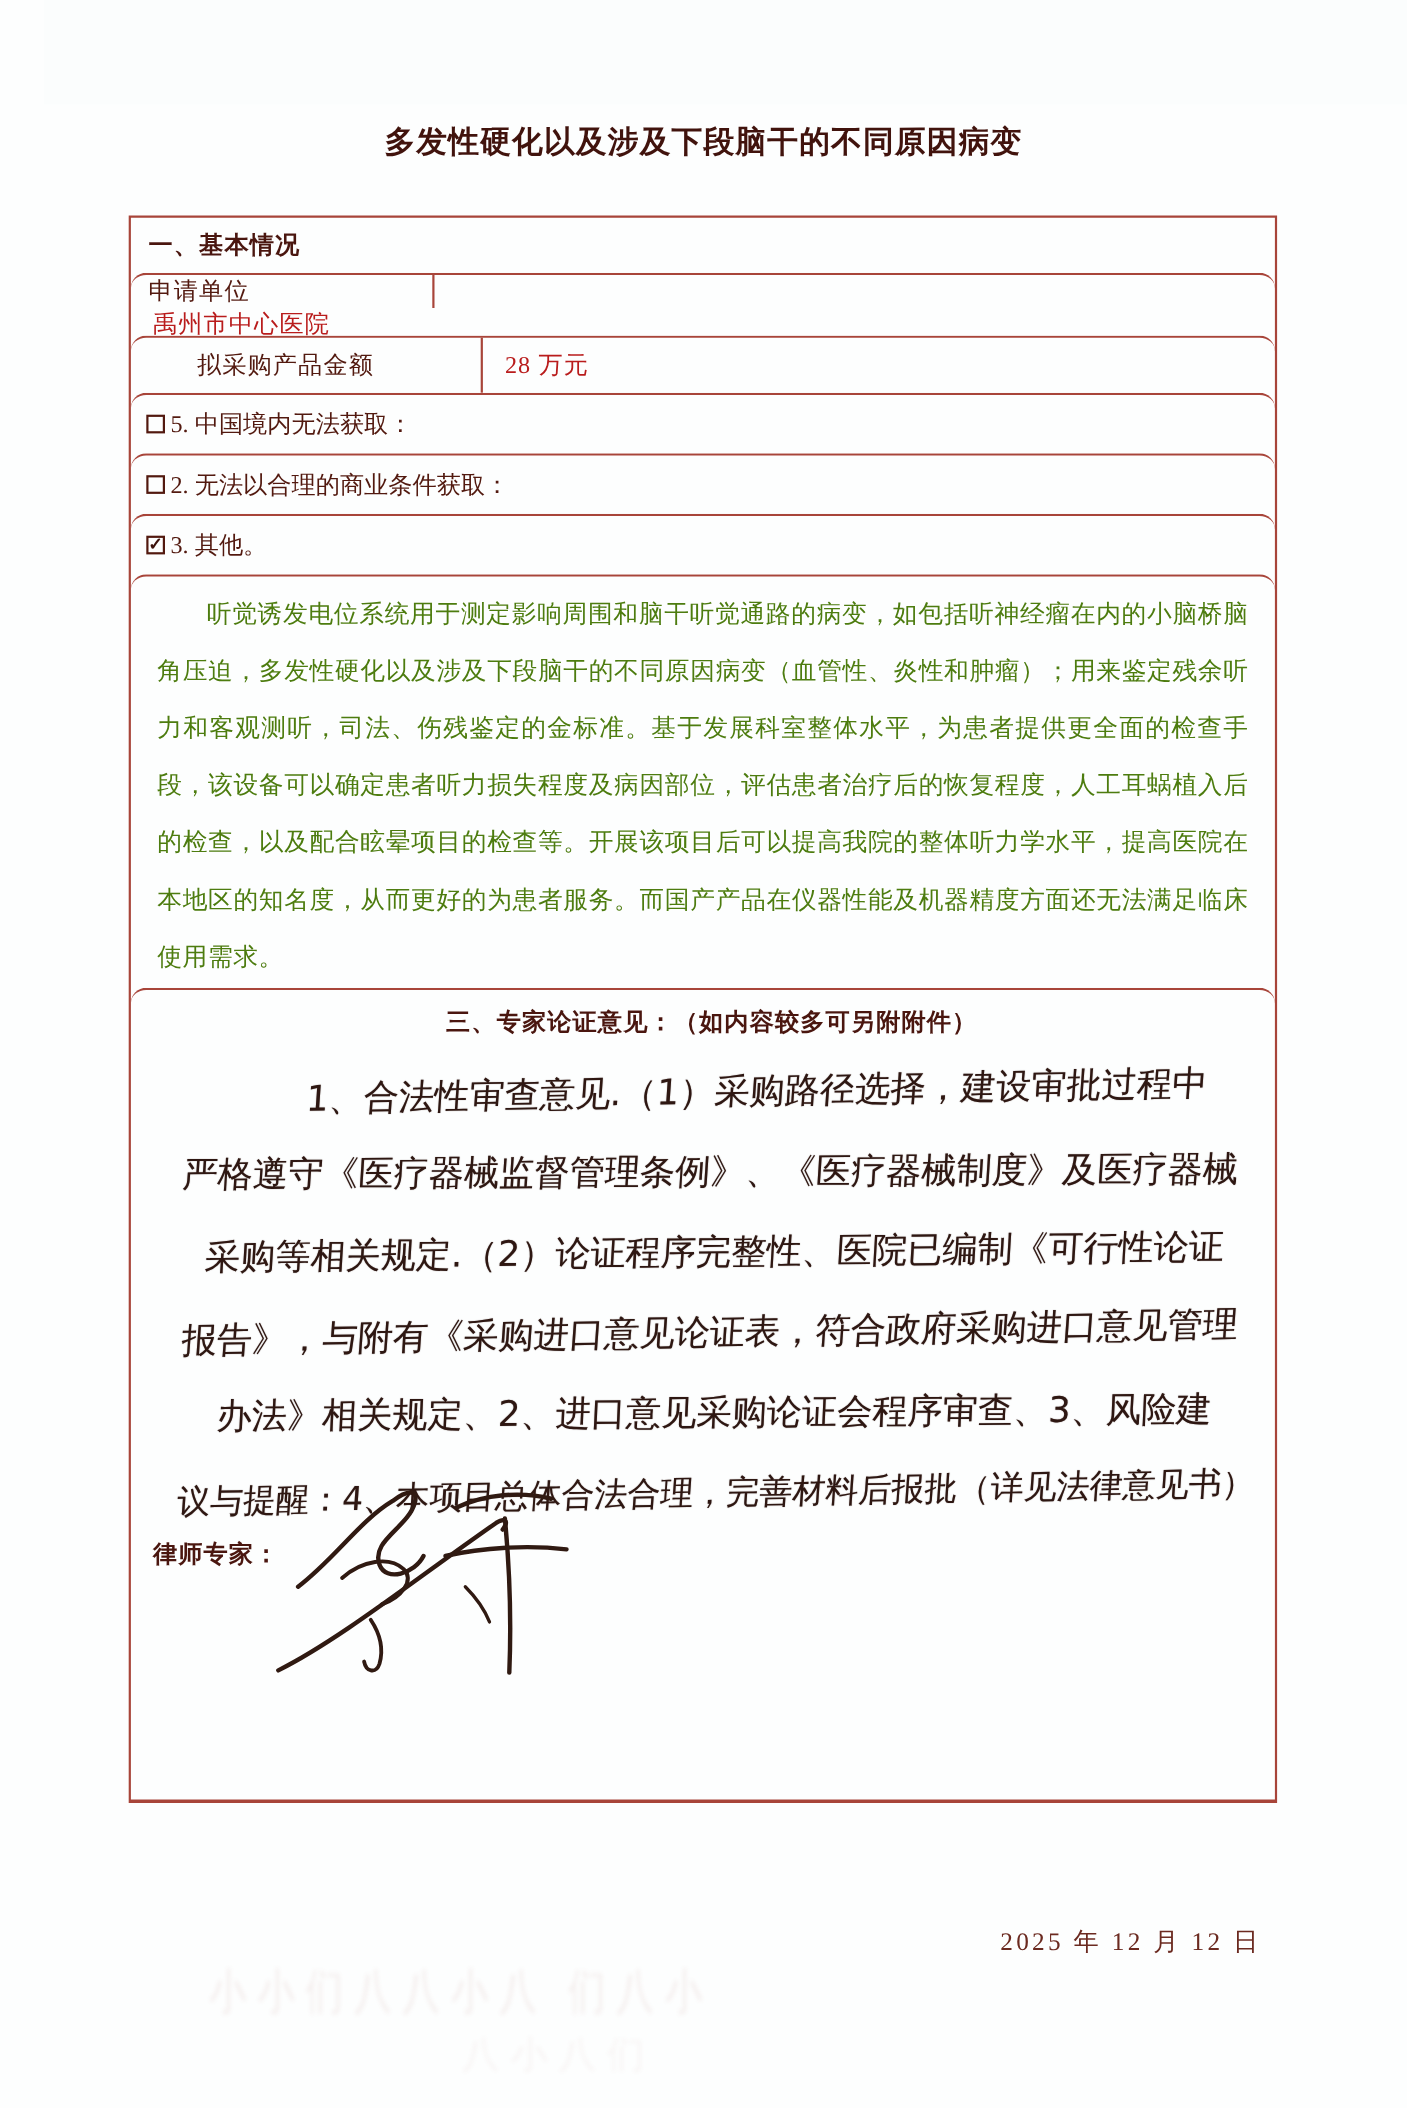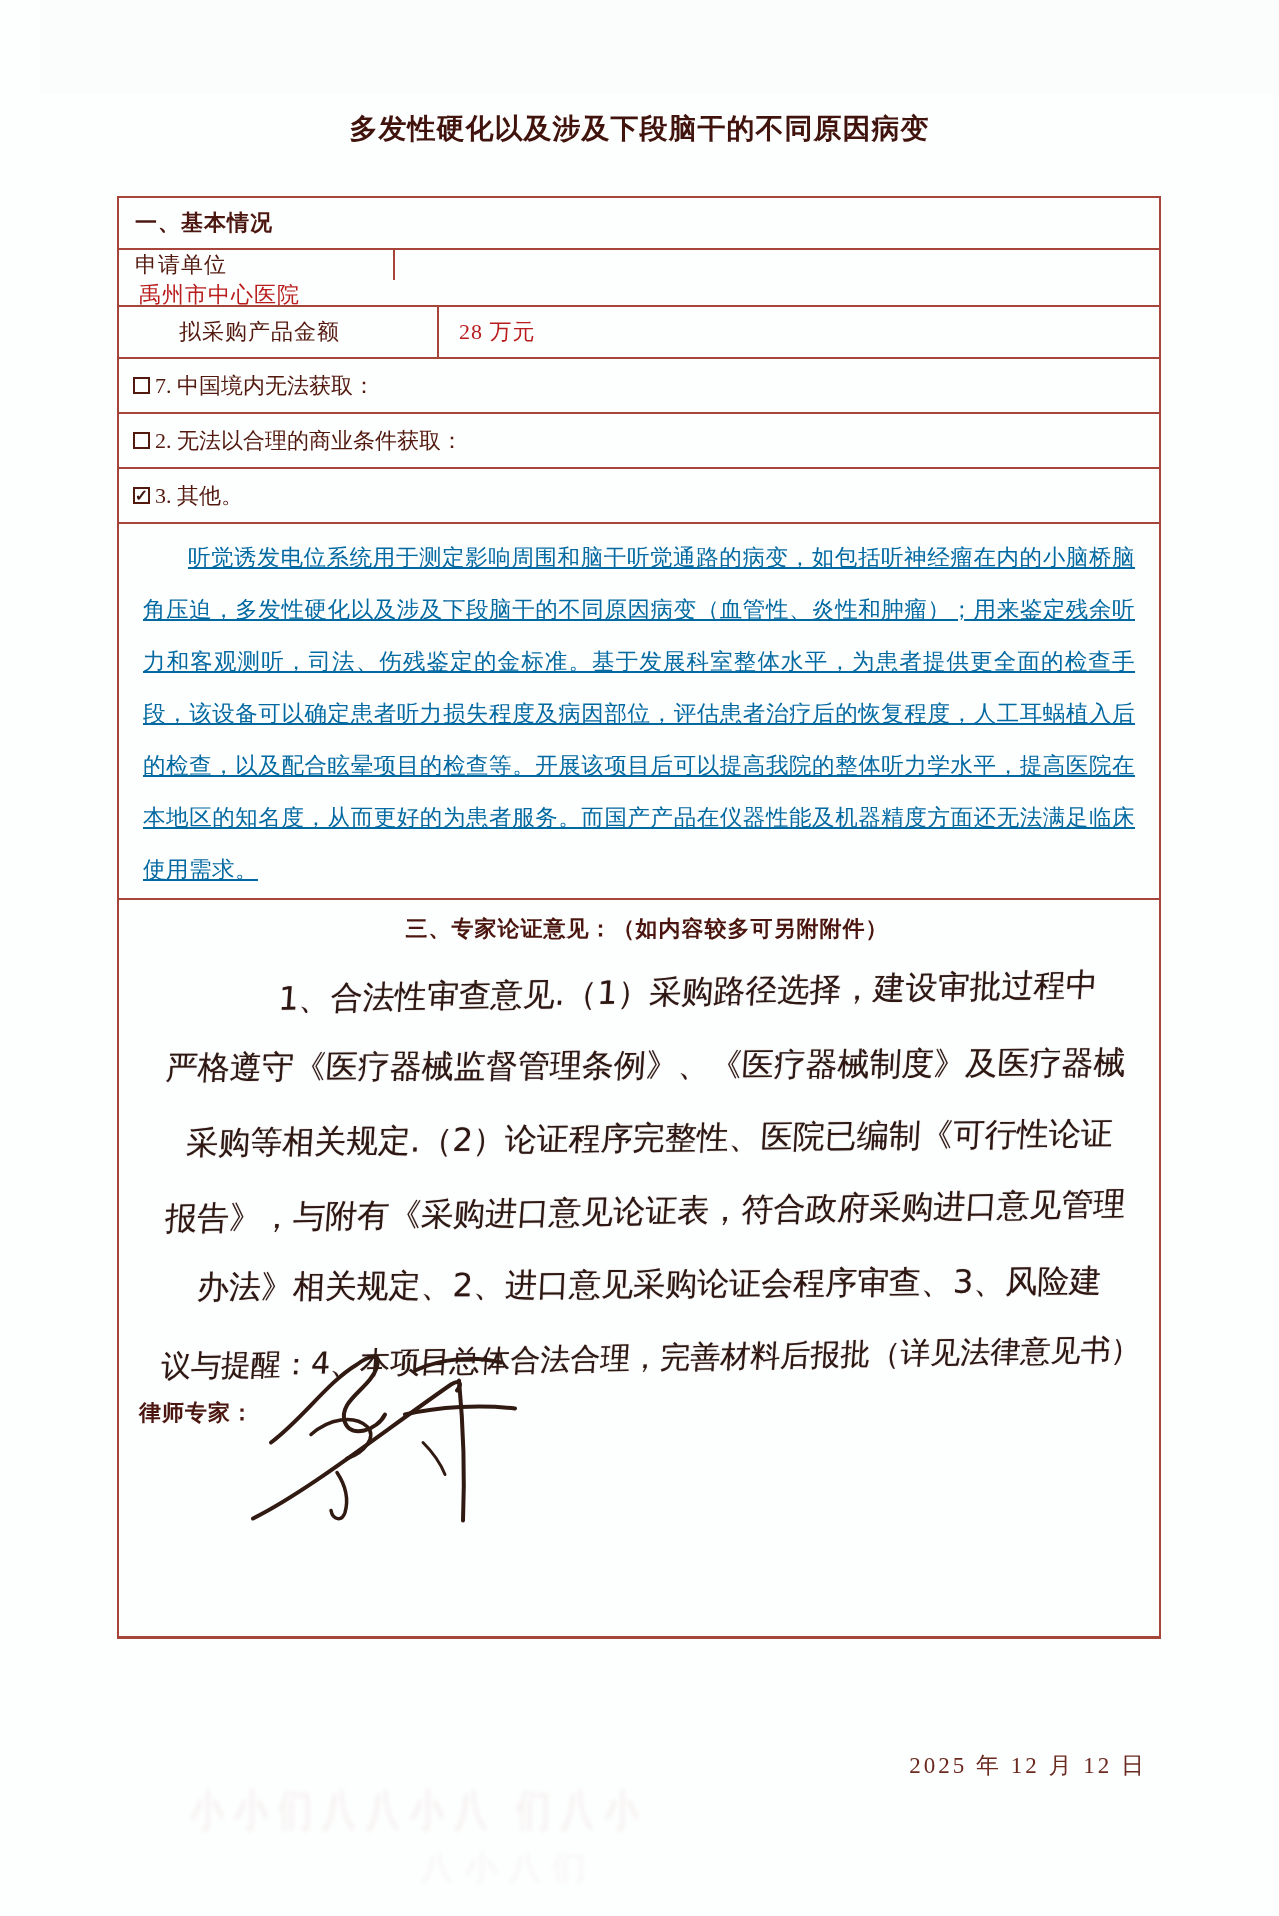--- a/index.html
+++ b/index.html
@@ -21,21 +21,21 @@
     font-size:28px;font-weight:bold;letter-spacing:1px;
     color:#41130d;
   }
   .form-table{
     position:absolute;left:117px;top:196px;width:1044px;
     border:2px solid #a8453a;
     border-bottom-width:3px;
     background:transparent;
     box-sizing:border-box;
   }
-  .trow{box-sizing:border-box;border-top:2px solid #a8453a;}
+  .trow{box-sizing:border-box;border-top:2px solid #a8453a;border-radius:14px;}
   .trow:first-child{border-top:none;}
   .sec-header{
     height:50px;display:flex;align-items:center;
     padding-left:16px;
     font-size:22px;font-weight:bold;color:#4a160f;
     letter-spacing:1px;
   }
   .frow{display:flex;}
   .flabel{
     width:276px;box-sizing:border-box;
@@ -65,21 +65,21 @@
     margin-right:5px;
     font-size:16px;line-height:1;
     color:#3c120b;font-weight:bold;
     box-sizing:border-box;
   }
   .reason-row{
     height:366px;overflow:hidden;
     padding:8px 24px 0 24px;box-sizing:content-box;
     font-size:22.5px;line-height:52px;
     text-align:justify;text-indent:2em;
-    color:#0369a1;letter-spacing:0.5px;text-decoration:underline;
+    color:#4d7c0f;letter-spacing:0.5px;
   }
   .expert-row{
     height:738px;position:relative;text-align:center;
   }
   .expert-header{
     padding:14px 0 0 16px;
     font-size:22px;font-weight:bold;color:#4a160f;
     letter-spacing:1px;
   }
   .handwriting{
@@ -139,21 +139,21 @@
   <div class="trow frow h52">
     <div class="flabel">拟采购产品金额</div>
     <div class="fvalue">28 万元</div>
   </div>
 
 
   <div class="trow opt-row">
     <span class="cb">
         <span></span>
       </span>
-    <span>7. 中国境内无法获取：</span>
+    <span>5. 中国境内无法获取：</span>
   </div>
 
   <div class="trow opt-row">
     <span class="cb">
         <span></span>
       </span>
     <span>2. 无法以合理的商业条件获取：</span>
   </div>
 
   <div class="trow opt-row">

